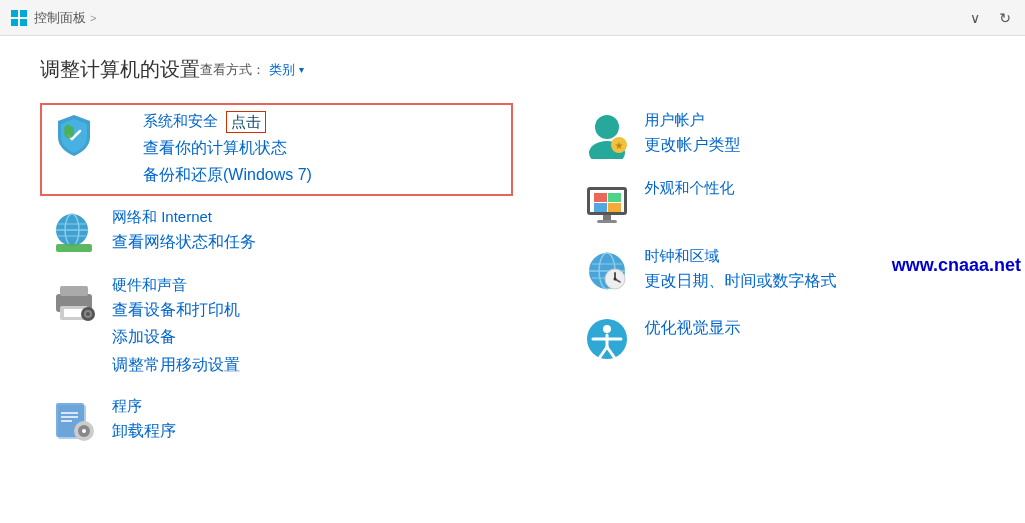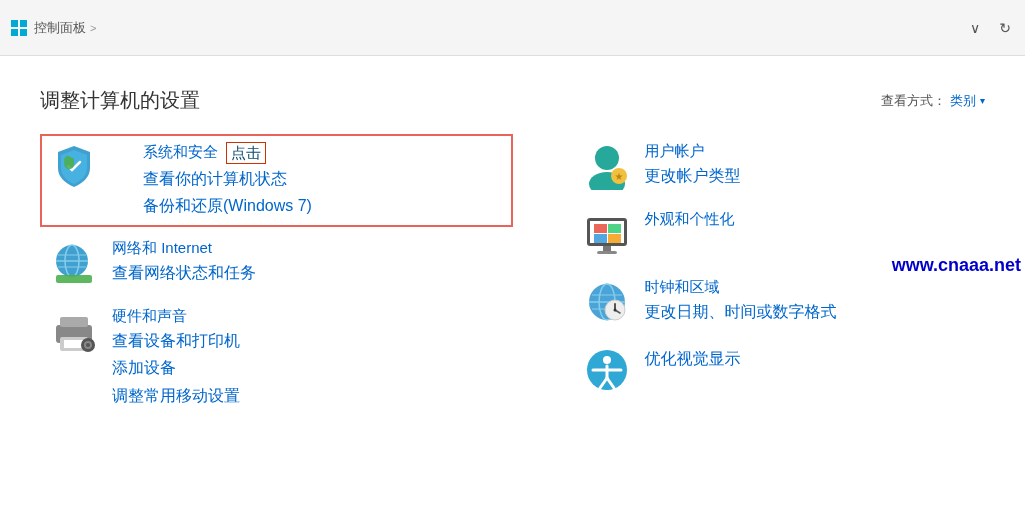--- a/index.html
+++ b/index.html
@@ -10,21 +10,21 @@
       height: 523px;
       overflow: hidden;
       font-size: 13px;
       color: #333;
     }
 
     
     .top-bar {
       display: flex;
       align-items: center;
-      height: 56px;
+      height: 36px;
       border-bottom: 1px solid #ddd;
       padding: 0 10px;
       background: #f5f5f5;
     }
     .top-bar-left {
       display: flex;
       align-items: center;
       gap: 6px;
       flex: 1;
     }
@@ -60,24 +60,22 @@
       background: none;
     }
 
     
     .main-content {
       padding: 20px 40px;
     }
 
     .page-header {
       display: flex;
-      justify-content: space-between;
       align-items: center;
       margin-bottom: 20px;
-      margin-top: 11px;
     }
     .page-title {
       font-size: 20px;
       font-weight: 400;
       color: #333;
     }
     .view-mode {
       display: flex;
       align-items: center;
       gap: 4px;
@@ -302,20 +300,43 @@
         <div class="item-text">
           <div class="item-title-row">
             <span class="item-title">硬件和声音</span>
           </div>
           <a class="item-sub">查看设备和打印机</a>
           <a class="item-sub">添加设备</a>
           <a class="item-sub">调整常用移动设置</a>
         </div>
       </div>
 
+      <div class="item-row">
+        <div class="item-icon icon-programs">
+          <svg viewBox="0 0 48 48" width="48" height="48">
+
+            <rect x="8" y="8" width="28" height="34" rx="2" fill="#5b9bd5" opacity="0.5"></rect>
+            <rect x="6" y="6" width="28" height="34" rx="2" fill="#5b9bd5" opacity="0.8"></rect>
+
+            <circle cx="34" cy="34" r="10" fill="#ccc"></circle>
+            <circle cx="34" cy="34" r="6" fill="#888"></circle>
+            <circle cx="34" cy="34" r="2" fill="#fff"></circle>
+
+            <line x1="11" y1="16" x2="28" y2="16" stroke="white" stroke-width="1.5"></line>
+            <line x1="11" y1="20" x2="28" y2="20" stroke="white" stroke-width="1.5"></line>
+            <line x1="11" y1="24" x2="22" y2="24" stroke="white" stroke-width="1.5"></line>
+          </svg>
+        </div>
+        <div class="item-text">
+          <div class="item-title-row">
+            <span class="item-title">程序</span>
+          </div>
+          <a class="item-sub">卸载程序</a>
+        </div>
+      </div>
 
     </div>
 
     <div class="right-col">
 
       <div class="item-row">
         <div class="item-icon icon-user">
           <svg viewBox="0 0 48 48" width="48" height="48">
             <circle cx="24" cy="16" r="12" fill="#26a89a"></circle>
             <ellipse cx="24" cy="42" rx="18" ry="12" fill="#26a89a"></ellipse>

